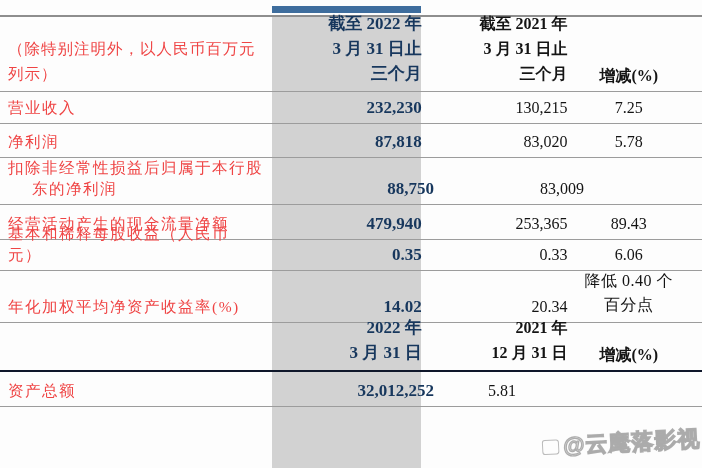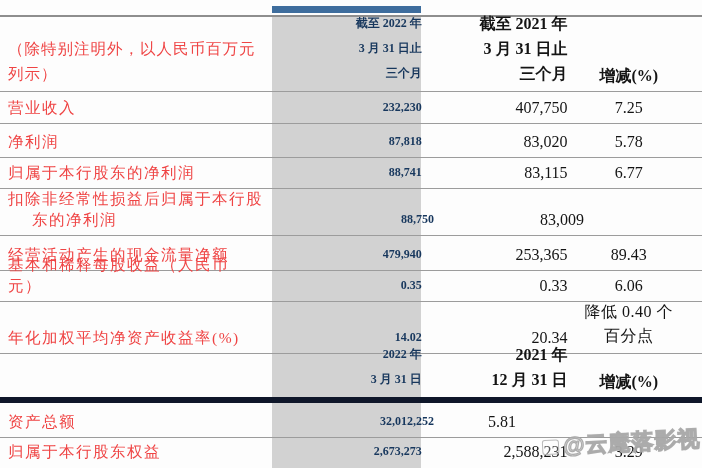--- a/index.html
+++ b/index.html
@@ -13,34 +13,34 @@
   }
   
   .blue-bar{position:absolute;left:272px;top:6px;width:149px;height:7px;background:#3e6d9d;}
   .gray-col{position:absolute;left:272px;top:17px;width:149px;bottom:0;background:#d2d2d2;}
   
   .content{position:absolute;left:0;top:15px;right:0;border-top:2px solid #8e8e8e;z-index:2;}
   .row{display:flex;align-items:flex-end;border-bottom:1px solid #9c9c9c;box-sizing:border-box;}
   .c1{width:272px;box-sizing:border-box;padding:0 4px 5px 8px;text-align:left;
       font-size:15.5px;letter-spacing:1.5px;color:#ef4444;line-height:21px;}
   .c2{width:169px;box-sizing:border-box;padding:0 7px 5px 0;text-align:right;
-      font-weight:bold;color:#17375d;font-size:12px;line-height:21px;}
+      font-weight:bold;color:#17375d;font-size:17px;line-height:21px;}
   .c3{width:145px;box-sizing:border-box;padding:0 2px 5px 0;text-align:right;
       color:#141414;font-size:16px;line-height:21px;}
   .c4{width:136px;box-sizing:border-box;padding:0 14px 5px 0;text-align:center;
       color:#141414;font-size:16px;line-height:21px;}
   .bold{font-weight:bold;}
   .h-header1{height:75px;}
   .h-header1 .c1{line-height:25px;letter-spacing:1px;}
   .h-header1 .c2,.h-header1 .c3{line-height:25px;font-weight:bold;}
   .h-r1{height:32px;} .h-r2{height:34px;} .h-r3{height:31px;}
   .h-r4{height:47px;} .h-r5{height:35px;} .h-r6{height:31px;}
   .h-r7{height:52px;}
   .h-r7 .c4{line-height:24px;letter-spacing:0.5px;}
-  .h-header2{height:49px;border-bottom:6px solid #0f172a;}
+  .h-header2{height:49px;border-bottom:2px solid #0f172a;}
   .h-header2 .c2,.h-header2 .c3{line-height:25px;font-weight:bold;}
   .h-r8{height:35px;}
   .h-r9{height:19px;border-bottom:none;align-items:flex-start;}
   .h-r9 .c1,.h-r9 .c2,.h-r9 .c3,.h-r9 .c4{padding-top:3px;padding-bottom:0;}
   .indent{padding-left:24px;}
   
   .watermark{
     position:absolute;right:2px;bottom:10px;z-index:3;
     display:flex;align-items:center;gap:4px;
     transform:rotate(-3deg);
@@ -82,37 +82,31 @@
         <div>截至 2021 年</div>
         <div>3 月 31 日止</div>
         <div>三个月</div>
       </div>
       <div class="c4 bold">增减(%)</div>
     </div>
 
     <div class="row h-r1">
       <div class="c1">营业收入</div>
       <div class="c2">232,230</div>
-      <div class="c3">407,750</div>
+      <div class="c3">130,215</div>
       <div class="c4">7.25</div>
     </div>
 
     <div class="row h-r2">
       <div class="c1">净利润</div>
       <div class="c2">87,818</div>
       <div class="c3">83,020</div>
       <div class="c4">5.78</div>
     </div>
 
-    <div class="row h-r3">
-      <div class="c1">归属于本行股东的净利润</div>
-      <div class="c2">88,741</div>
-      <div class="c3">83,115</div>
-      <div class="c4">6.77</div>
-    </div>
 
     <div class="row h-r4">
       <div class="c1">
         <div>扣除非经常性损益后归属于本行股</div>
         <div class="indent">东的净利润</div>
       </div>
       <div class="c2">88,750</div>
       <div class="c3">83,009</div>
     </div>
 
@@ -152,26 +146,20 @@
       </div>
       <div class="c4 bold">增减(%)</div>
     </div>
 
     <div class="row h-r8">
       <div class="c1">资产总额</div>
       <div class="c2">32,012,252</div>
       <div class="c4">5.81</div>
     </div>
 
-    <div class="row h-r9">
-      <div class="c1">归属于本行股东权益</div>
-      <div class="c2">2,673,273</div>
-      <div class="c3">2,588,231</div>
-      <div class="c4">3.29</div>
-    </div>
 
   </div>
 
   <div class="watermark">
     <span class="wm-logo"></span>
     <span class="wm-text">@云麾落影视</span>
   </div>
 
 </div>
 

